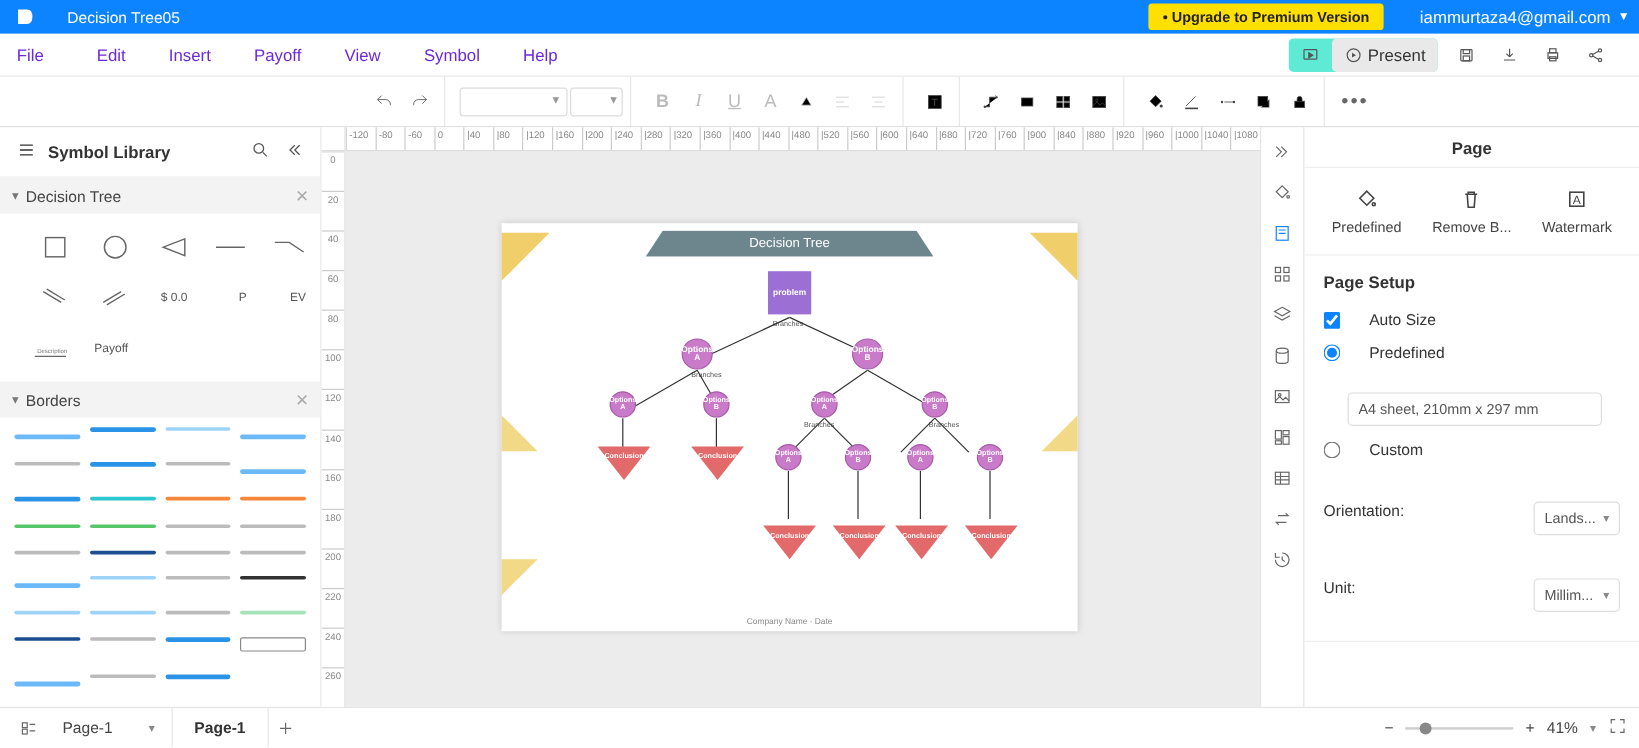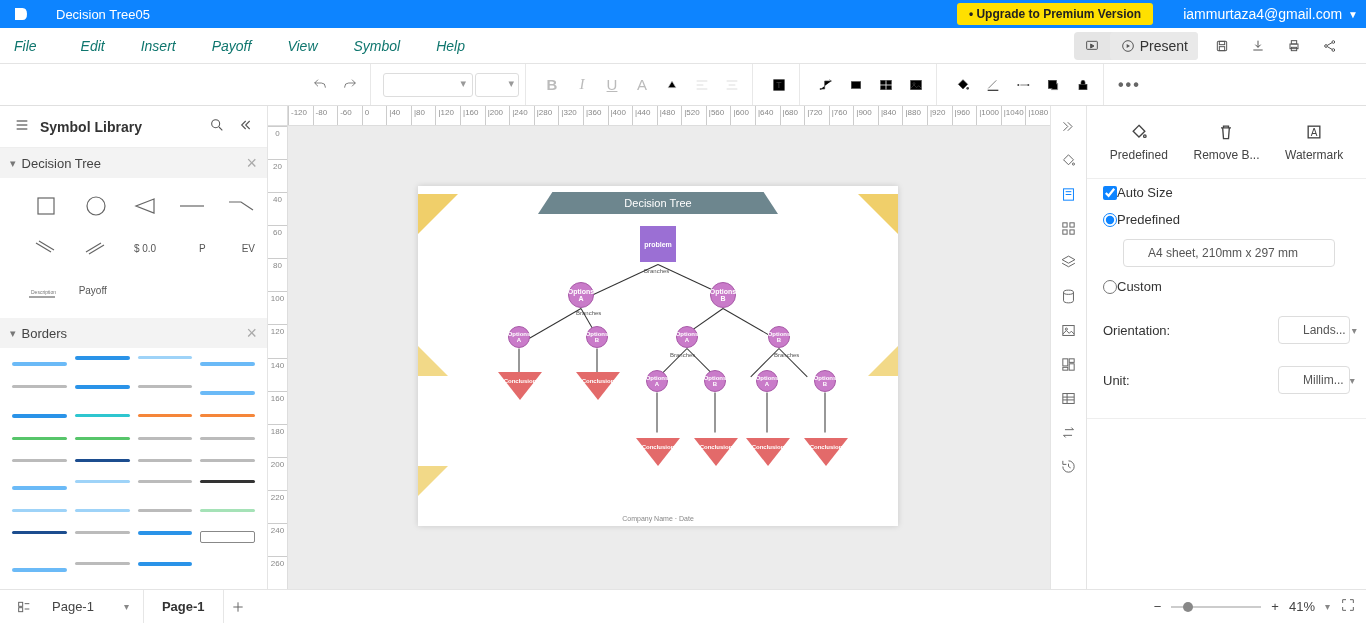--- a/index.html
+++ b/index.html
@@ -10,26 +10,26 @@
 .titlebar .logo { width: 26px; height: 20px; margin-right: 22px; display:flex; align-items:center; justify-content:center;}
 .titlebar .logo svg{width:18px;height:18px;}
 .titlebar .docname { font-weight: 500; }
 .titlebar .spacer { flex: 1; }
 .titlebar .upgrade { background: #ffe000; color: #222; font-size: 12px; font-weight: 600; padding: 4px 12px; border-radius: 3px; margin-right: 30px; }
 .titlebar .user { font-size: 14px; margin-right: 6px; }
 .titlebar .caret { font-size: 10px; }
 
 
 .menubar { height: 36px; display: flex; align-items: center; border-bottom: 1px solid #e4e4e4; }
-.menubar .menu-item { font-size: 14px; color: #0f766e; padding: 0 18px; cursor: pointer; font-style: italic; }
+.menubar .menu-item { font-size: 14px; color: #6d28d9; padding: 0 18px; cursor: pointer; }
 .menubar .menu-item:first-child { padding-left: 14px; padding-right:26px;}
 .menubar .spacer { flex: 1; }
 .menubar .right-tools { display: flex; align-items: center; gap: 0; padding-right: 18px; }
 .menubar .rtool { width: 36px; height: 28px; display: flex; align-items: center; justify-content: center; color: #444; }
-.menubar .present-box { background: #e5e5e5; border-radius: 4px; display: flex; align-items: center; margin-right: 6px; }
+.menubar .present-box { background: #5eead4; border-radius: 4px; display: flex; align-items: center; margin-right: 6px; }
 .menubar .present-box .rtool { border-radius: 4px; }
 .menubar .present-btn { background: #e9e9e9; height: 28px; display: flex; align-items: center; padding: 0 10px; font-size: 14px; color: #333; border-radius: 4px; gap:4px;}
 .menubar svg { width: 16px; height: 16px; stroke: #555; fill: none; stroke-width: 1.5; }
 
 
 .toolbar { height: 42px; display: flex; align-items: center; border-bottom: 1px solid #e0e0e0; padding-left: 300px; gap: 6px; position: relative; background:#fff;}
 .toolbar .tgroup { display: flex; align-items: center; gap: 2px; padding: 0 6px; border-right: 1px solid #e8e8e8; height: 100%; }
 .toolbar .tgroup:last-child { border-right: none; }
 .toolbar .tbtn { width: 28px; height: 28px; display: flex; align-items: center; justify-content: center; color: #bbb; border-radius: 3px; }
 .toolbar .tbtn.enabled { color: #444; }
@@ -104,24 +104,24 @@
 .right-rail .rbtn.active { color: #0d84ff; }
 .right-rail svg { width: 17px; height: 17px; stroke: #666; fill: none; stroke-width: 1.4; }
 .right-rail .rbtn.active svg { stroke: #0d84ff; }
 
 .right-panel { width: 280px; border-left: 1px solid #e4e4e4; background: #fff; display: flex; flex-direction: column; }
 .rp-title { height: 34px; display: flex; align-items: center; justify-content: center; font-size: 14px; font-weight: 600; color: #333; border-bottom: 1px solid #eee; }
 .rp-actions { display: flex; justify-content: space-around; padding: 16px 8px; border-bottom: 1px solid #eee; }
 .rp-action { display: flex; flex-direction: column; align-items: center; gap: 6px; font-size: 12px; color: #444; width:80px;}
 .rp-action svg { width: 20px; height: 20px; stroke: #444; fill: none; stroke-width: 1.6; }
 .rp-section-title { font-size: 14px; font-weight: 600; padding: 14px 16px 10px; color: #333; }
-.rp-row { display: flex; align-items: center; padding: 6px 16px; font-size: 13px; color: #333; gap: 0; }
+.rp-row { display: flex; align-items: center; padding: 6px 16px; font-size: 13px; color: #333; gap: 24px; }
 .rp-row .spacer { flex: 1; }
 .rp-row input[type=checkbox],.rp-row input[type=radio]{width:14px;height:14px;accent-color:#0d84ff;}
-.rp-select { border: 1px solid #ddd; border-radius: 4px; height: 28px; padding: 0 24px; font-size: 12px; color: #555; display:flex;align-items:center; gap:6px; background:#fff;}
+.rp-select { border: 1px solid #ddd; border-radius: 4px; height: 28px; padding: 0 8px; font-size: 12px; color: #555; display:flex;align-items:center; gap:6px; background:#fff;margin-top:14px;}
 .rp-select.full { width: 212px; margin-left: 20px; }
 .rp-select.sm { width: 72px; justify-content:space-between;}
 .rp-select .caret{font-size:10px;color:#888;}
 .rp-row.dim{ gap:14px; padding-left:32px;}
 .rp-row.dim input{width:74px;height:26px;border:1px solid #ddd;border-radius:4px;text-align:center;font-size:12px;color:#bbb;background:#fafafa;}
 
 
 .statusbar { height: 34px; border-top: 1px solid #e4e4e4; display: flex; align-items: center; background: #fff; padding: 0 10px; }
 .statusbar .sbtn { width: 28px; height: 28px; display: flex; align-items: center; justify-content: center; }
 .statusbar svg { width: 16px; height: 16px; stroke: #666; fill: none; stroke-width: 1.5; }
@@ -659,20 +659,21 @@
     <div class="rbtn">
         <svg viewBox="0 0 24 24">
           <path d="M4 12a8 8 0 108-8"></path>
           <path d="M4 4v5h5"></path>
           <path d="M12 8v4l3 2"></path>
         </svg>
       </div>
   </div>
 
   <div class="right-panel">
+    <div class="rp-title">Page</div>
     <div class="rp-actions">
       <div class="rp-action">
         <svg viewBox="0 0 24 24">
             <path d="M12 4l7 7-7 7-7-7z"></path>
             <circle cx="19" cy="17" r="1.5"></circle>
           </svg>
         <span>Predefined</span>
       </div>
       <div class="rp-action">
         <svg viewBox="0 0 24 24">
@@ -682,20 +683,21 @@
       </div>
       <div class="rp-action">
         <svg viewBox="0 0 24 24">
             <rect x="5" y="5" width="14" height="14"></rect>
             <text x="8" y="17" font-size="12" stroke="none" fill="#444">A</text>
           </svg>
         <span>Watermark</span>
       </div>
     </div>
 
+    <div class="rp-section-title">Page Setup</div>
     <div class="rp-row">
       <input type="checkbox" checked="" style="">
       <span>Auto Size</span>
     </div>
     <div class="rp-row">
       <input type="radio" checked="" style="">
       <span>Predefined</span>
     </div>
     <div class="rp-row">
       <div class="rp-select full">

